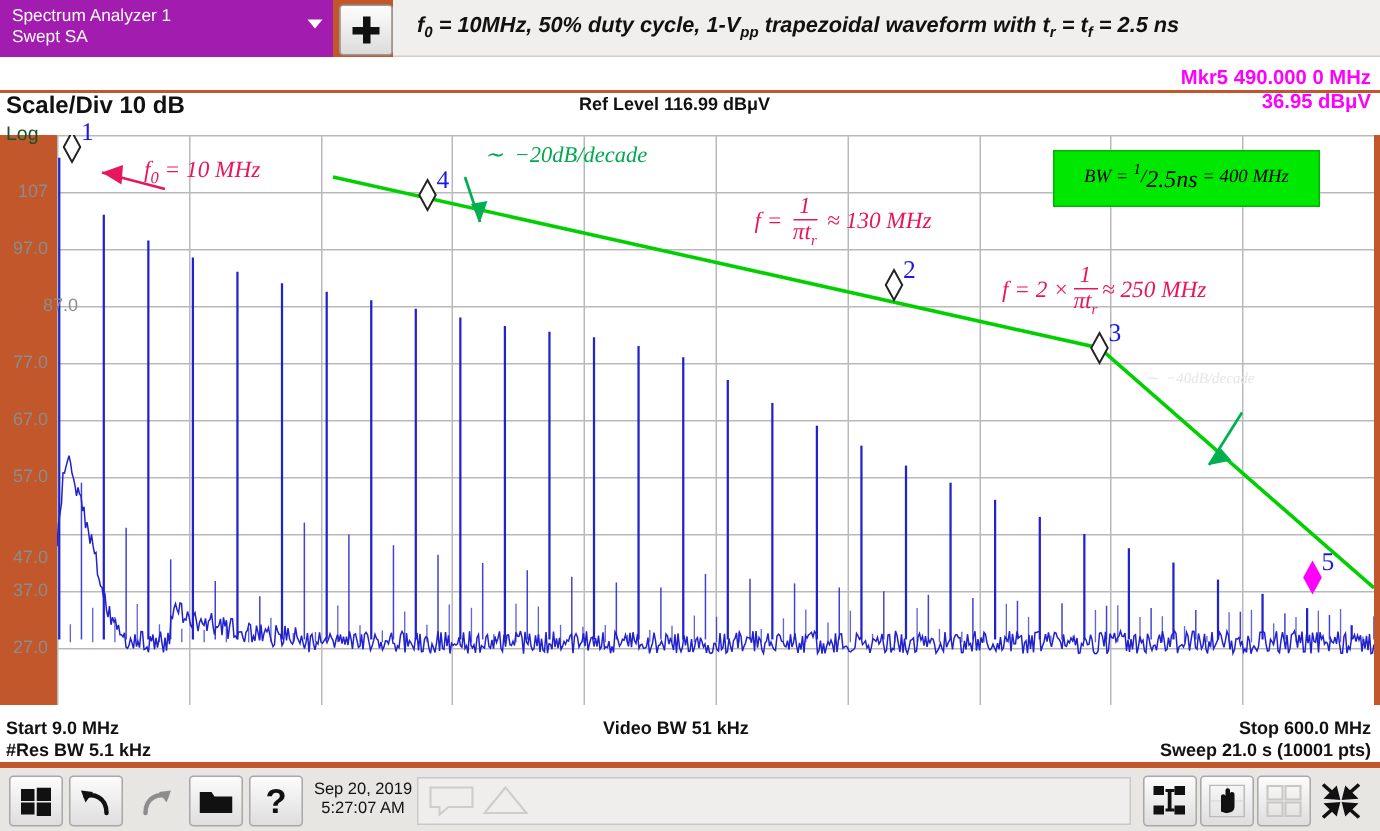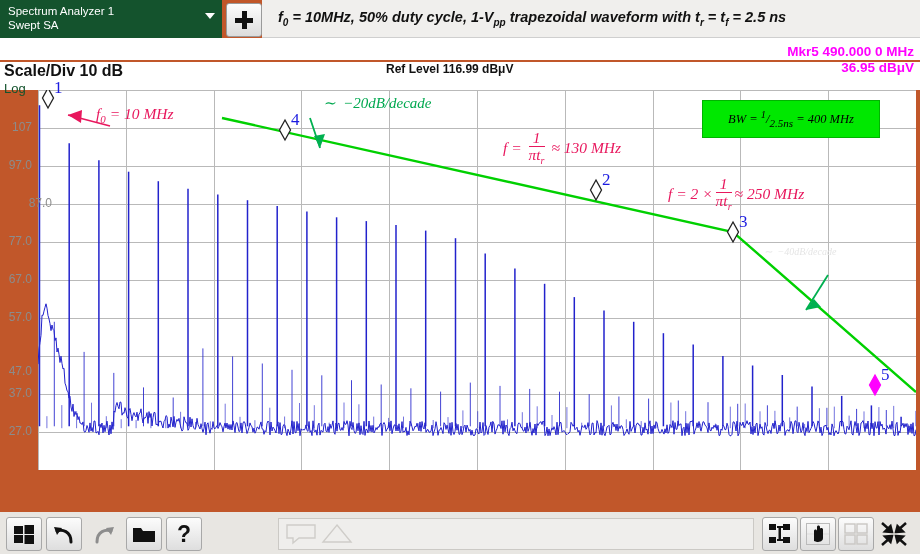--- a/index.html
+++ b/index.html
@@ -8,21 +8,21 @@
     font-family:"Liberation Sans", sans-serif;
     background:#ffffff;
     overflow:hidden;
     position:relative;
   }
   #app{position:absolute;left:0;top:0;width:920px;height:554px;background:#c1572a;}
 
   
   .titlebar{position:absolute;left:0;top:0;width:920px;height:38px;background:#c1572a;}
   .inst-tab{
-    position:absolute;left:0;top:0;width:222px;height:40px;background:#14532d;
+    position:absolute;left:0;top:0;width:222px;height:40px;background:#a21caf;
     color:#ffffff;font-size:11.5px;line-height:14px;padding:4px 0 12px 8px;box-sizing:border-box;
   }
   .inst-tab .l1{display:block;font-size:11.5px;}
   .inst-tab .l2{display:block;font-size:11.5px;}
   .inst-tab .caret{position:absolute;right:7px;top:13px;width:0;height:0;
     border-left:5px solid transparent;border-right:5px solid transparent;border-top:6px solid #ffffff;}
   .plus-btn{
     position:absolute;left:226px;top:3px;width:34px;height:32px;
     background:linear-gradient(#fdfdfd,#dcdcdc);border:1px solid #9a9a9a;border-radius:3px;
     display:flex;align-items:center;justify-content:center;
@@ -295,21 +295,21 @@
           <polygon points="10,-2 15.5,8 10,18 4.5,8" fill="#ffffff" stroke="#222222" stroke-width="1.3"></polygon>
           <polygon points="247,30 252.5,40 247,50 241.5,40" fill="#ffffff" stroke="#222222" stroke-width="1.3"></polygon>
           <polygon points="558,90 563.5,100 558,110 552.5,100" fill="#ffffff" stroke="#222222" stroke-width="1.3"></polygon>
           <polygon points="695,132 700.5,142 695,152 689.5,142" fill="#ffffff" stroke="#222222" stroke-width="1.3"></polygon>
           <polygon points="837,285 842.5,295 837,305 831.5,295" fill="#ff00ff" stroke="#ff00ff" stroke-width="1.3"></polygon>
         </g>
     </svg>
 
     <div style="position:absolute;left:664px;top:10px;width:176px;height:36px;background:#00e800;border:1px solid #00b400;display:flex;align-items:center;justify-content:center;">
       <span style="font-family:'Liberation Serif',serif;font-style:italic;font-size:12.5px;color:#000;white-space:nowrap;">
-        BW&nbsp;=&nbsp;<sup style="font-style:italic;">1</sup>/<sub style="font-style:italic;font-size:11px;">2.5ns</sub>&nbsp;=&nbsp;400&nbsp;MHz
+        BW&nbsp;=&nbsp;<sup style="font-style:italic;">1</sup>/<sub style="font-style:italic;font-size:16px;">2.5ns</sub>&nbsp;=&nbsp;400&nbsp;MHz
       </span>
     </div>
   </div>
 
   <div id="yticks">
       <div class="ylab" style="left:0px;top:120px;">107</div>
       <div class="ylab" style="left:0px;top:158px;">97.0</div>
       <div class="ylab" style="left:0px;top:196px;margin-left:20px;">87.0</div>
       <div class="ylab" style="left:0px;top:234px;">77.0</div>
       <div class="ylab" style="left:0px;top:272px;">67.0</div>
@@ -344,20 +344,27 @@
   </div>
 
   <div id="markerlabels">
       <div class="marker-lbl" style="left:54px;top:78px;">1</div>
       <div class="marker-lbl" style="left:291px;top:110px;">4</div>
       <div class="marker-lbl" style="left:602px;top:170px;">2</div>
       <div class="marker-lbl" style="left:739px;top:212px;">3</div>
       <div class="marker-lbl" style="left:881px;top:365px;">5</div>
     </div>
 
+  <div class="info">
+    <div class="i-start">Start 9.0 MHz</div>
+    <div class="i-res">#Res BW 5.1 kHz</div>
+    <div class="i-vbw">Video BW 51 kHz</div>
+    <div class="i-stop">Stop 600.0 MHz</div>
+    <div class="i-sweep">Sweep 21.0 s  (10001 pts)</div>
+  </div>
 
   <div class="taskbar">
 
     <div class="tb-btn" style="left:6px;">
       <svg width="20" height="19" viewBox="0 0 20 19">
         <rect x="0" y="1" width="9" height="8" fill="#111"></rect>
           <rect x="10.5" y="0" width="9.5" height="9" fill="#111"></rect>
         <rect x="0" y="10" width="9" height="8" fill="#111"></rect>
           <rect x="10.5" y="10" width="9.5" height="9" fill="#111"></rect>
       </svg>
@@ -380,20 +387,24 @@
     <div class="tb-btn" style="left:126px;">
       <svg width="22" height="18" viewBox="0 0 22 18">
         <path d="M0 3 H8 L10 6 H22 V17 H0 Z" fill="#111"></path>
       </svg>
     </div>
 
     <div class="tb-btn" style="left:166px;">
       <span style="font-size:23px;font-weight:bold;color:#111;line-height:1;">?</span>
     </div>
 
+    <div class="tb-date" style="left:200px;">
+      <div>Sep 20, 2019</div>
+      <div>5:27:07 AM</div>
+    </div>
 
     <div class="msg-area">
       <svg class="msg-icons" width="72" height="24" viewBox="0 0 72 24">
         <path d="M2 3 H30 V16 H14 L8 21 V16 H2 Z" fill="none" stroke="#cfcdc9" stroke-width="1.4"></path>
         <polygon points="52,3 66,20 38,20" fill="none" stroke="#cfcdc9" stroke-width="1.4"></polygon>
       </svg>
     </div>
 
     <div class="tb-btn" style="left:762px;">
       <svg width="24" height="22" viewBox="0 0 24 22">

